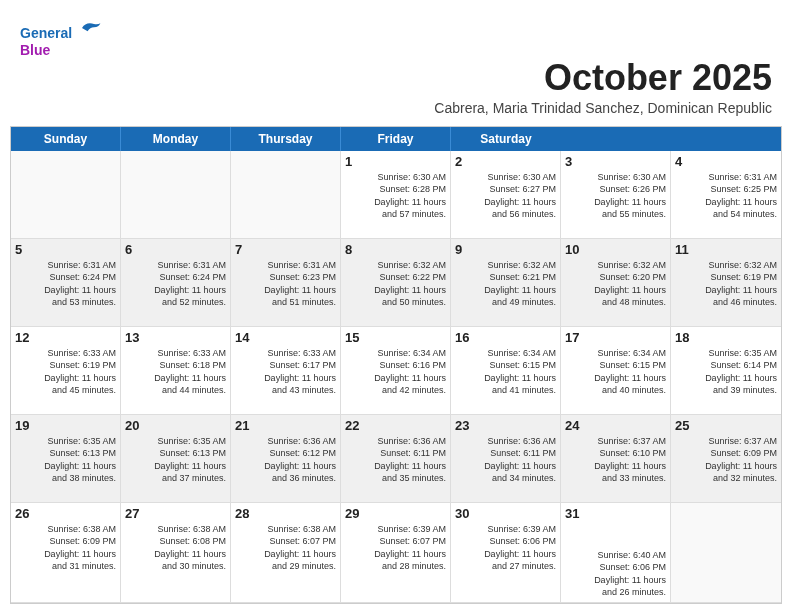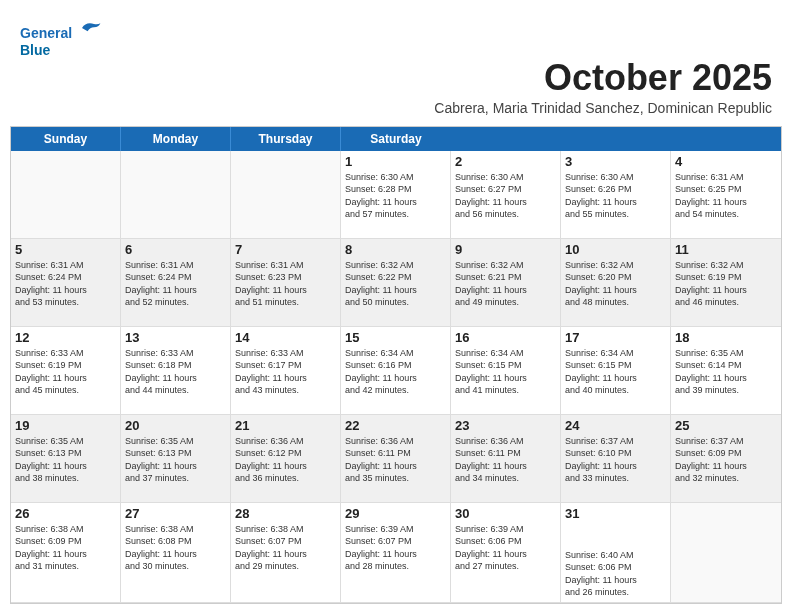--- a/index.html
+++ b/index.html
@@ -97,51 +97,53 @@
       font-size: 13px;
       font-weight: bold;
       color: #222;
       margin-bottom: 2px;
       display: block;
     }
     .day-info {
       font-size: 9px;
       color: #333;
       line-height: 1.4;
+      text-align: right;
     }
   </style>
 </head>
 <body>
 
 <div class="header-area">
   <div class="logo">
     <div>
       <div style="display:flex;align-items:center;">
         <div class="logo-text">
           <span>General</span>
           <svg class="logo-icon" viewBox="0 0 30 20">
             <path d="M5,10 Q10,2 20,5 Q25,6 28,4 Q26,9 20,9 Q15,9 12,14 Z" fill="#1a6bb5"></path>
           </svg>
         </div>
         <div></div>
       </div>
-      <div class="logo-text" style="color:#0369a1;font-size:14px;">Blue</div>
+      <div class="logo-text" style="color:#a21caf;font-size:14px;">Blue</div>
     </div>
   </div>
   <div class="title-area">
     <div class="month-title">October 2025</div>
     <div class="location-title">Cabrera, Maria Trinidad Sanchez, Dominican Republic</div>
   </div>
 </div>
 
 <div class="calendar-container">
   <div class="calendar-header">
   <div class="cal-header-cell">Sunday</div>
       <div class="cal-header-cell">Monday</div>
       <div class="cal-header-cell">Thursday</div>
+      <div class="cal-header-cell">Friday</div>
       <div class="cal-header-cell">Saturday</div>
     </div>
   <div class="calendar-body">
   <div class="cal-cell empty"></div>
       <div class="cal-cell empty"></div>
       <div class="cal-cell empty"></div>
       <div class="cal-cell">
         <span class="day-number">1</span>
         <div class="day-info" style="white-space: pre-line;">Sunrise: 6:30 AM
 Sunset: 6:28 PM

